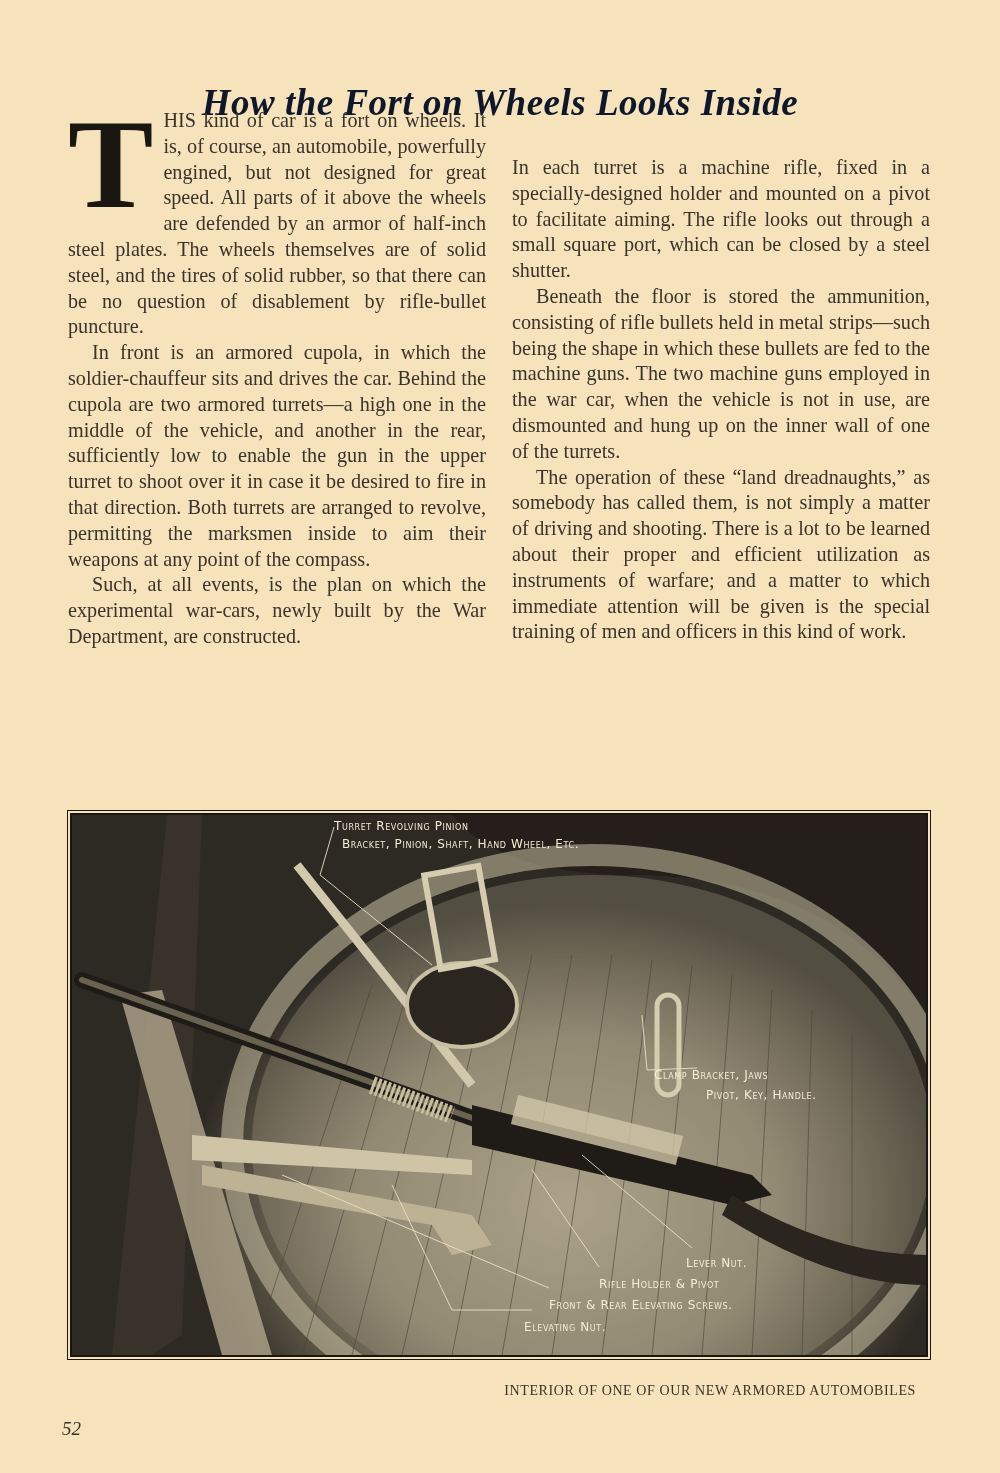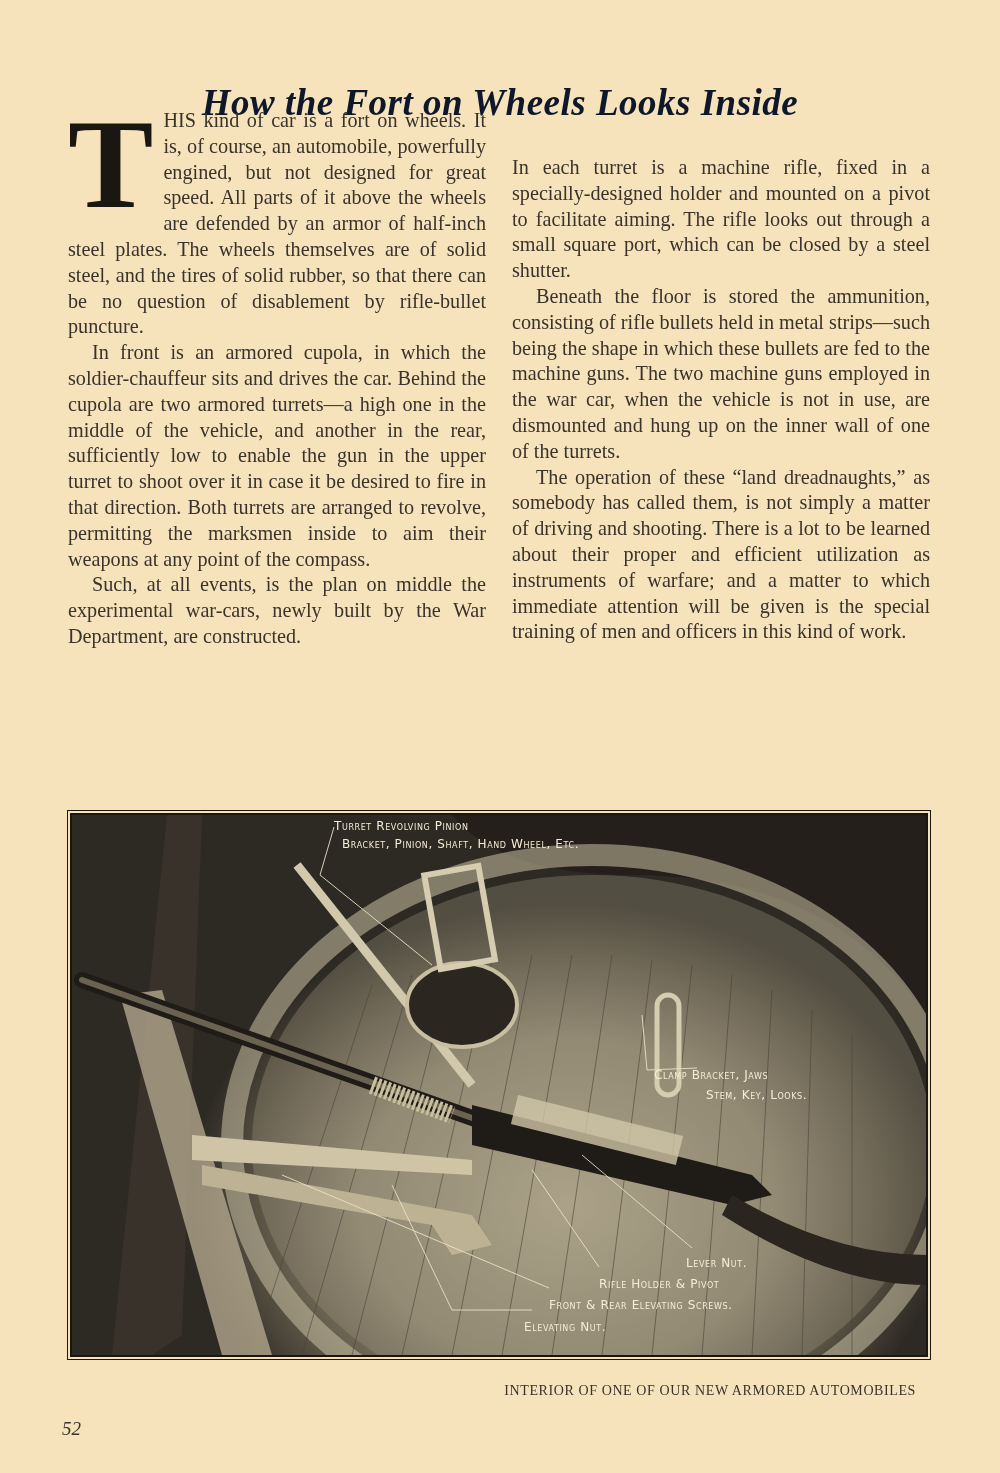--- a/index.html
+++ b/index.html
@@ -79,21 +79,21 @@
   }
 </style>
 </head>
 <body>
 
 <h1 class="title">How the Fort on Wheels Looks Inside</h1>
 
 <div class="col col-left">
   <p class="first"><span class="dropcap">T</span><span>HIS kind of car is a fort on wheels. It is, of course, an automobile, powerfully engined, but not designed for great speed. All parts of it above the wheels are defended by an armor of half-inch steel plates. The wheels themselves are of solid steel, and the tires of solid rubber, so that there can be no question of disablement by rifle-bullet puncture.</span></p>
   <p>In front is an armored cupola, in which the soldier-chauffeur sits and drives the car. Behind the cupola are two armored turrets—a high one in the middle of the vehicle, and another in the rear, sufficiently low to enable the gun in the upper turret to shoot over it in case it be desired to fire in that direction. Both turrets are arranged to revolve, permitting the marksmen inside to aim their weapons at any point of the compass.</p>
-  <p>Such, at all events, is the plan on middle the experimental war-cars, newly built by the War Department, are constructed.</p>
+  <p>Such, at all events, is the plan on which the experimental war-cars, newly built by the War Department, are constructed.</p>
 </div>
 
 <div class="col col-right">
   <p class="first">In each turret is a machine rifle, fixed in a specially-designed holder and mounted on a pivot to facilitate aiming. The rifle looks out through a small square port, which can be closed by a steel shutter.</p>
   <p>Beneath the floor is stored the ammunition, consisting of rifle bullets held in metal strips—such being the shape in which these bullets are fed to the machine guns. The two machine guns employed in the war car, when the vehicle is not in use, are dismounted and hung up on the inner wall of one of the turrets.</p>
   <p>The operation of these “land dreadnaughts,” as somebody has called them, is not simply a matter of driving and shooting. There is a lot to be learned about their proper and efficient utilization as instruments of warfare; and a matter to which immediate attention will be given is the special training of men and officers in this kind of work.</p>
 </div>
 
 <div class="photo">
   <svg width="854" height="540" viewBox="0 0 854 540">
@@ -146,21 +146,21 @@
       <line x1="620" y1="433" x2="510" y2="340"></line>
       <line x1="527" y1="452" x2="460" y2="355"></line>
       <line x1="477" y1="473" x2="210" y2="360"></line>
       <polyline points="460,495 380,495 320,370"></polyline>
     </g>
   </svg>
 
   <div class="lbl" style="left:262px; top:4px;">Turret Revolving Pinion</div>
   <div class="lbl" style="left:270px; top:22px;text-align:center;">Bracket, Pinion, Shaft, Hand Wheel, Etc.</div>
   <div class="lbl" style="left:582px; top:253px;">Clamp Bracket, Jaws</div>
-  <div class="lbl" style="left:634px; top:273px;">Stem, Key, Looks.</div>
+  <div class="lbl" style="left:634px; top:273px;">Pivot, Key, Handle.</div>
   <div class="lbl" style="left:614px; top:441px;">Lever Nut.</div>
   <div class="lbl" style="left:527px; top:462px;">Rifle Holder &amp; Pivot</div>
   <div class="lbl" style="left:477px; top:483px;">Front &amp; Rear Elevating Screws.</div>
   <div class="lbl" style="left:452px; top:505px;">Elevating Nut.</div>
 </div>
 
 <div class="caption">INTERIOR OF ONE OF OUR NEW ARMORED AUTOMOBILES</div>
 <div class="pagenum">52</div>
 
 </body></html>

